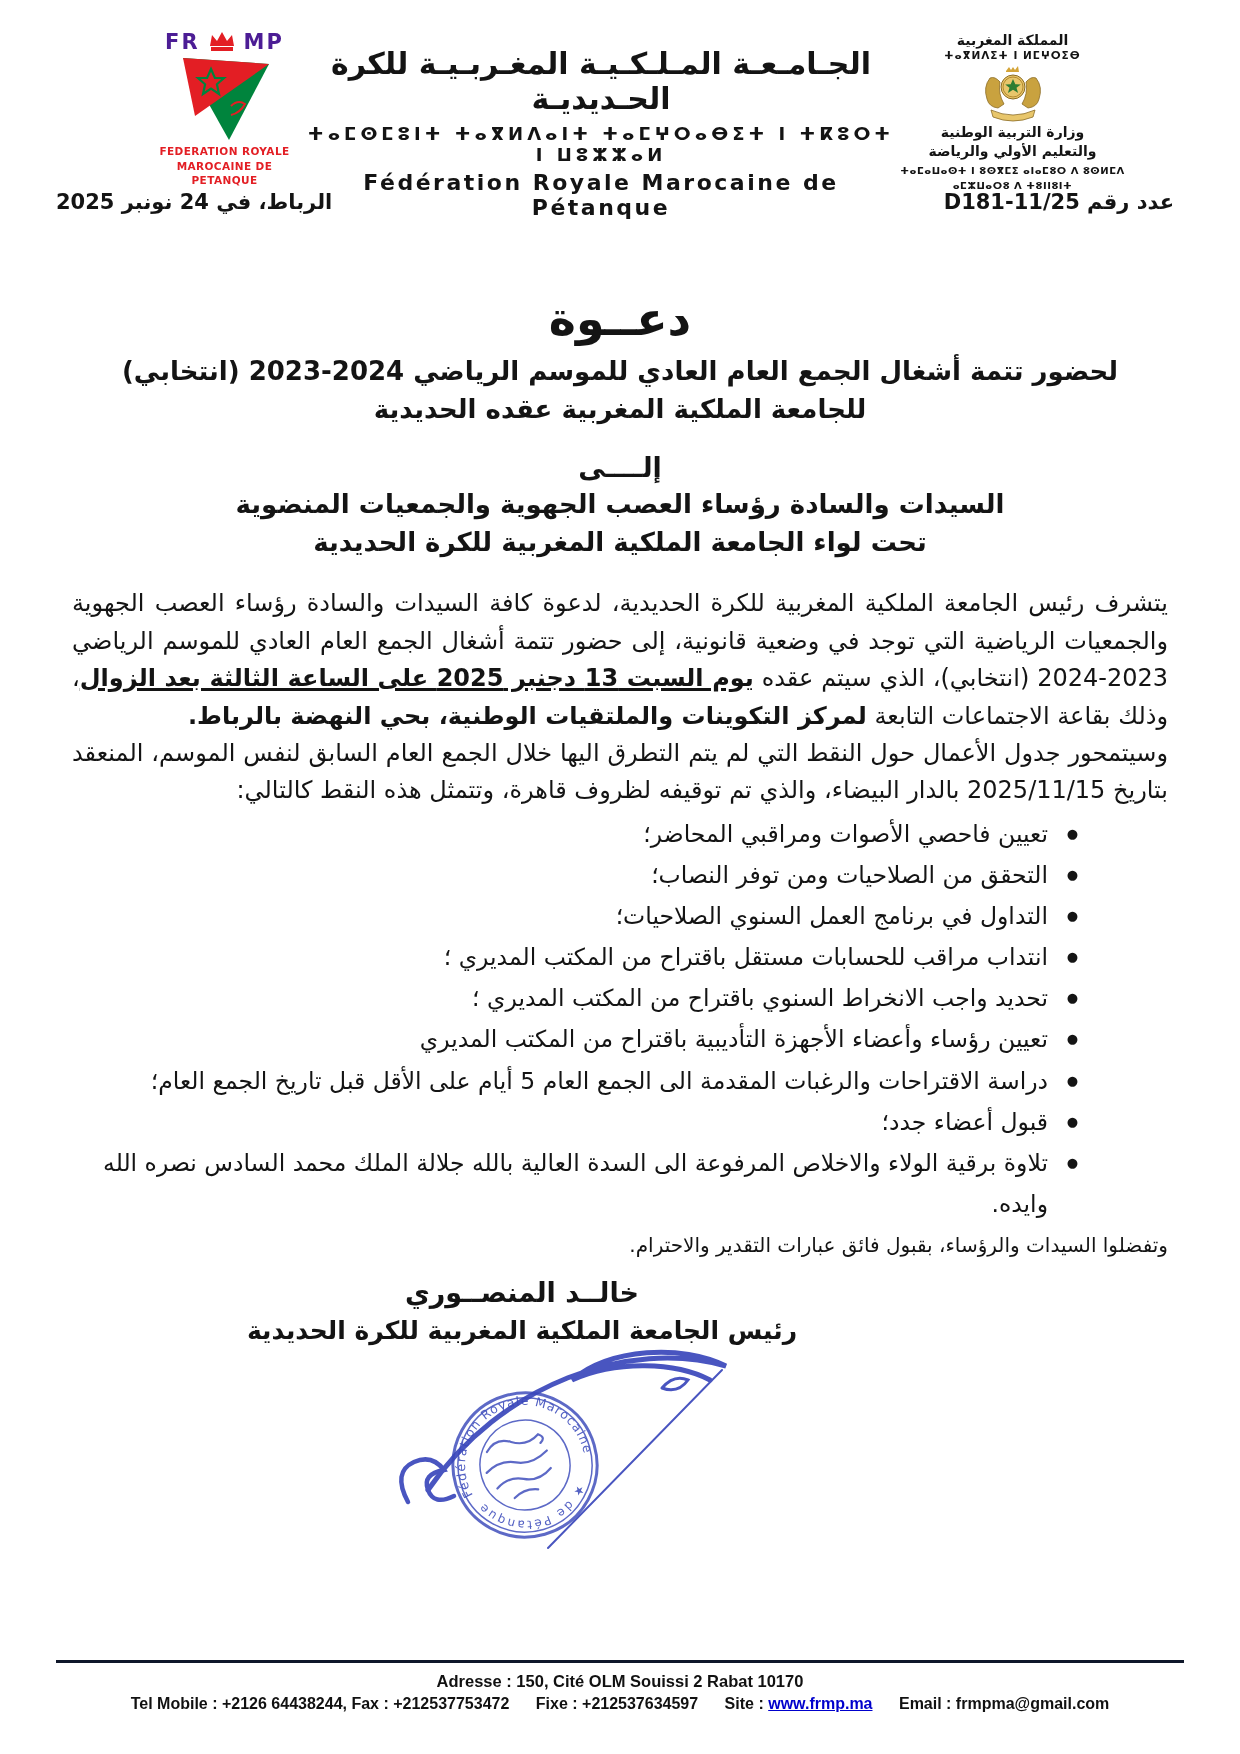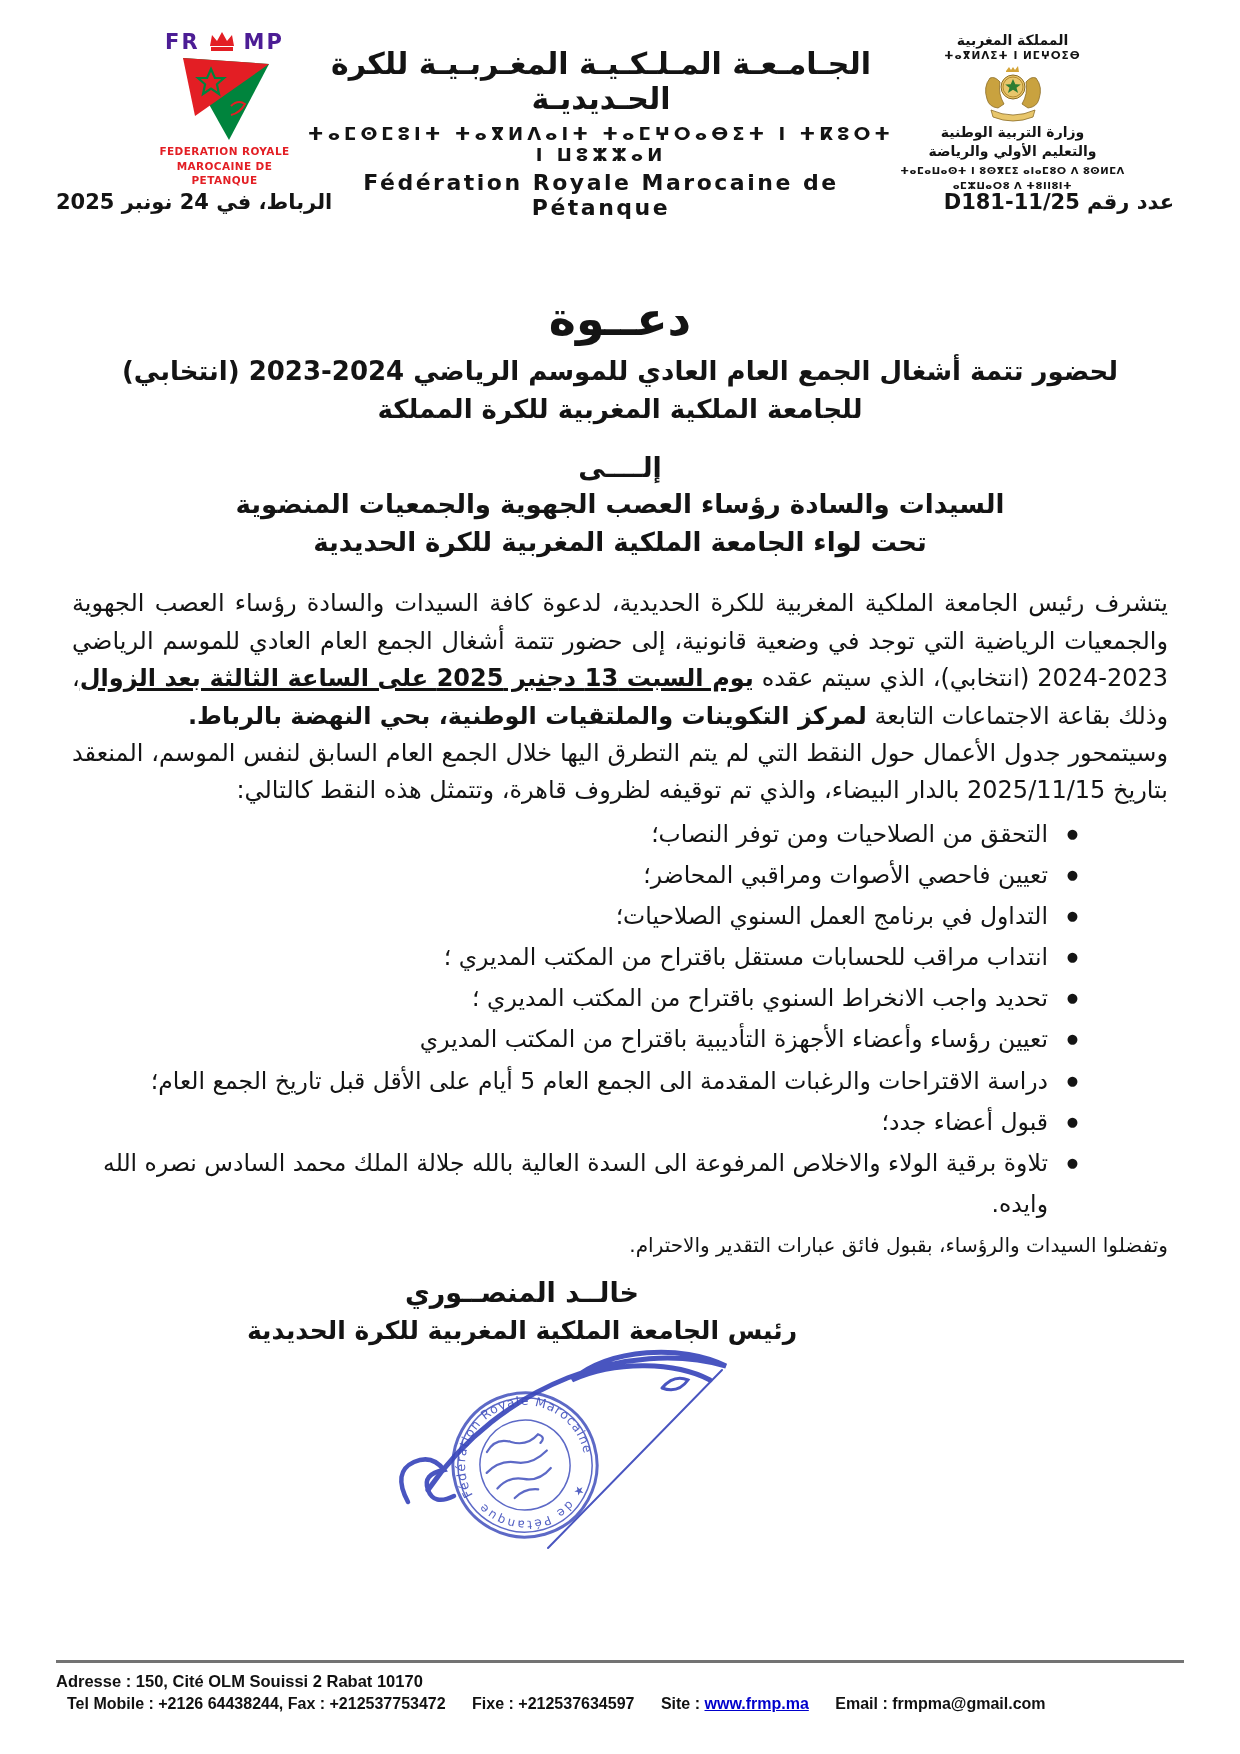--- a/index.html
+++ b/index.html
@@ -44,22 +44,22 @@
   li.agenda-item::before{content:"●";position:absolute;right:2px;top:9px;font-size:13px;}
   .closing{font-size:20px;margin-top:8px;text-align:right;}
   .signature{margin-top:20px;text-align:center;position:relative;right:98px;font-weight:bold;}
   .sig-name{font-size:27px;}
   .sig-role{font-size:25px;margin-top:8px;}
 
   
   .stamp{position:absolute;left:310px;top:1330px;}
 
   
-  .footer{position:absolute;left:56px;right:56px;top:1660px;border-top:3px solid #737373;
-          text-align:left;font-family:"Liberation Sans",sans-serif;direction:ltr;color:#111;}
+  .footer{position:absolute;left:56px;right:56px;top:1660px;border-top:3px solid #0f172a;
+          text-align:center;font-family:"Liberation Sans",sans-serif;direction:ltr;color:#111;}
   .f1{font-size:16.5px;font-weight:bold;margin-top:9px;}
   .f2{font-size:16px;font-weight:bold;margin-top:4px;}
   .f2 .grp{margin:0 11px;}
   .site-link{color:#0000cc;text-decoration:underline;}
 </style>
 </head>
 <body>
 
 <div class="page">
 
@@ -119,33 +119,33 @@
 
   <div class="meta-row" lang="ar">
     <span>عدد رقم D181-11/25</span>
     <span>الرباط، في 24 نونبر 2025</span>
   </div>
 
   <div class="content" lang="ar">
 
     <div class="title-main">دعــوة</div>
     <div class="sub">لحضور تتمة أشغال الجمع العام العادي للموسم الرياضي 2024-2023 (انتخابي)</div>
-    <div class="sub" style="margin-top:4px">للجامعة الملكية المغربية للكرة المملكة</div>
+    <div class="sub" style="margin-top:4px">للجامعة الملكية المغربية عقده الحديدية</div>
 
     <div class="to-word">إلــــى</div>
     <div class="addr">السيدات والسادة رؤساء العصب الجهوية والجمعيات المنضوية</div>
     <div class="addr">تحت لواء الجامعة الملكية المغربية للكرة الحديدية</div>
 
     <p class="para"><span>يتشرف رئيس الجامعة الملكية المغربية للكرة الحديدية، لدعوة كافة السيدات والسادة رؤساء العصب الجهوية والجمعيات الرياضية التي توجد في وضعية قانونية، إلى حضور تتمة أشغال الجمع العام العادي للموسم الرياضي 2023-2024 (انتخابي)، الذي سيتم عقده </span><b><u>يوم السبت 13 دجنبر 2025 على الساعة الثالثة بعد الزوال</u></b><span>، وذلك بقاعة الاجتماعات التابعة </span><b>لمركز التكوينات والملتقيات الوطنية، بحي النهضة بالرباط.</b></p>
 
     <p class="para" style="margin-top:0">وسيتمحور جدول الأعمال حول النقط التي لم يتم التطرق اليها خلال الجمع العام السابق لنفس الموسم، المنعقد بتاريخ 2025/11/15 بالدار البيضاء، والذي تم توقيفه لظروف قاهرة، وتتمثل هذه النقط كالتالي:</p>
 
     <ul class="agenda">
+      <li class="agenda-item">تعيين فاحصي الأصوات ومراقبي المحاضر؛</li>
       <li class="agenda-item">التحقق من الصلاحيات ومن توفر النصاب؛</li>
-      <li class="agenda-item">تعيين فاحصي الأصوات ومراقبي المحاضر؛</li>
       <li class="agenda-item">التداول في برنامج العمل السنوي الصلاحيات؛</li>
       <li class="agenda-item">انتداب مراقب للحسابات مستقل باقتراح من المكتب المديري ؛</li>
       <li class="agenda-item">تحديد واجب الانخراط السنوي باقتراح من المكتب المديري ؛</li>
       <li class="agenda-item">تعيين رؤساء وأعضاء الأجهزة التأديبية باقتراح من المكتب المديري</li>
       <li class="agenda-item">دراسة الاقتراحات والرغبات المقدمة الى الجمع العام 5 أيام على الأقل قبل تاريخ الجمع العام؛</li>
       <li class="agenda-item">قبول أعضاء جدد؛</li>
       <li class="agenda-item">تلاوة برقية الولاء والاخلاص المرفوعة الى السدة العالية بالله جلالة الملك محمد السادس نصره الله وايده.</li>
     </ul>
 
     <div class="closing">وتفضلوا السيدات والرؤساء، بقبول فائق عبارات التقدير والاحترام.</div>

